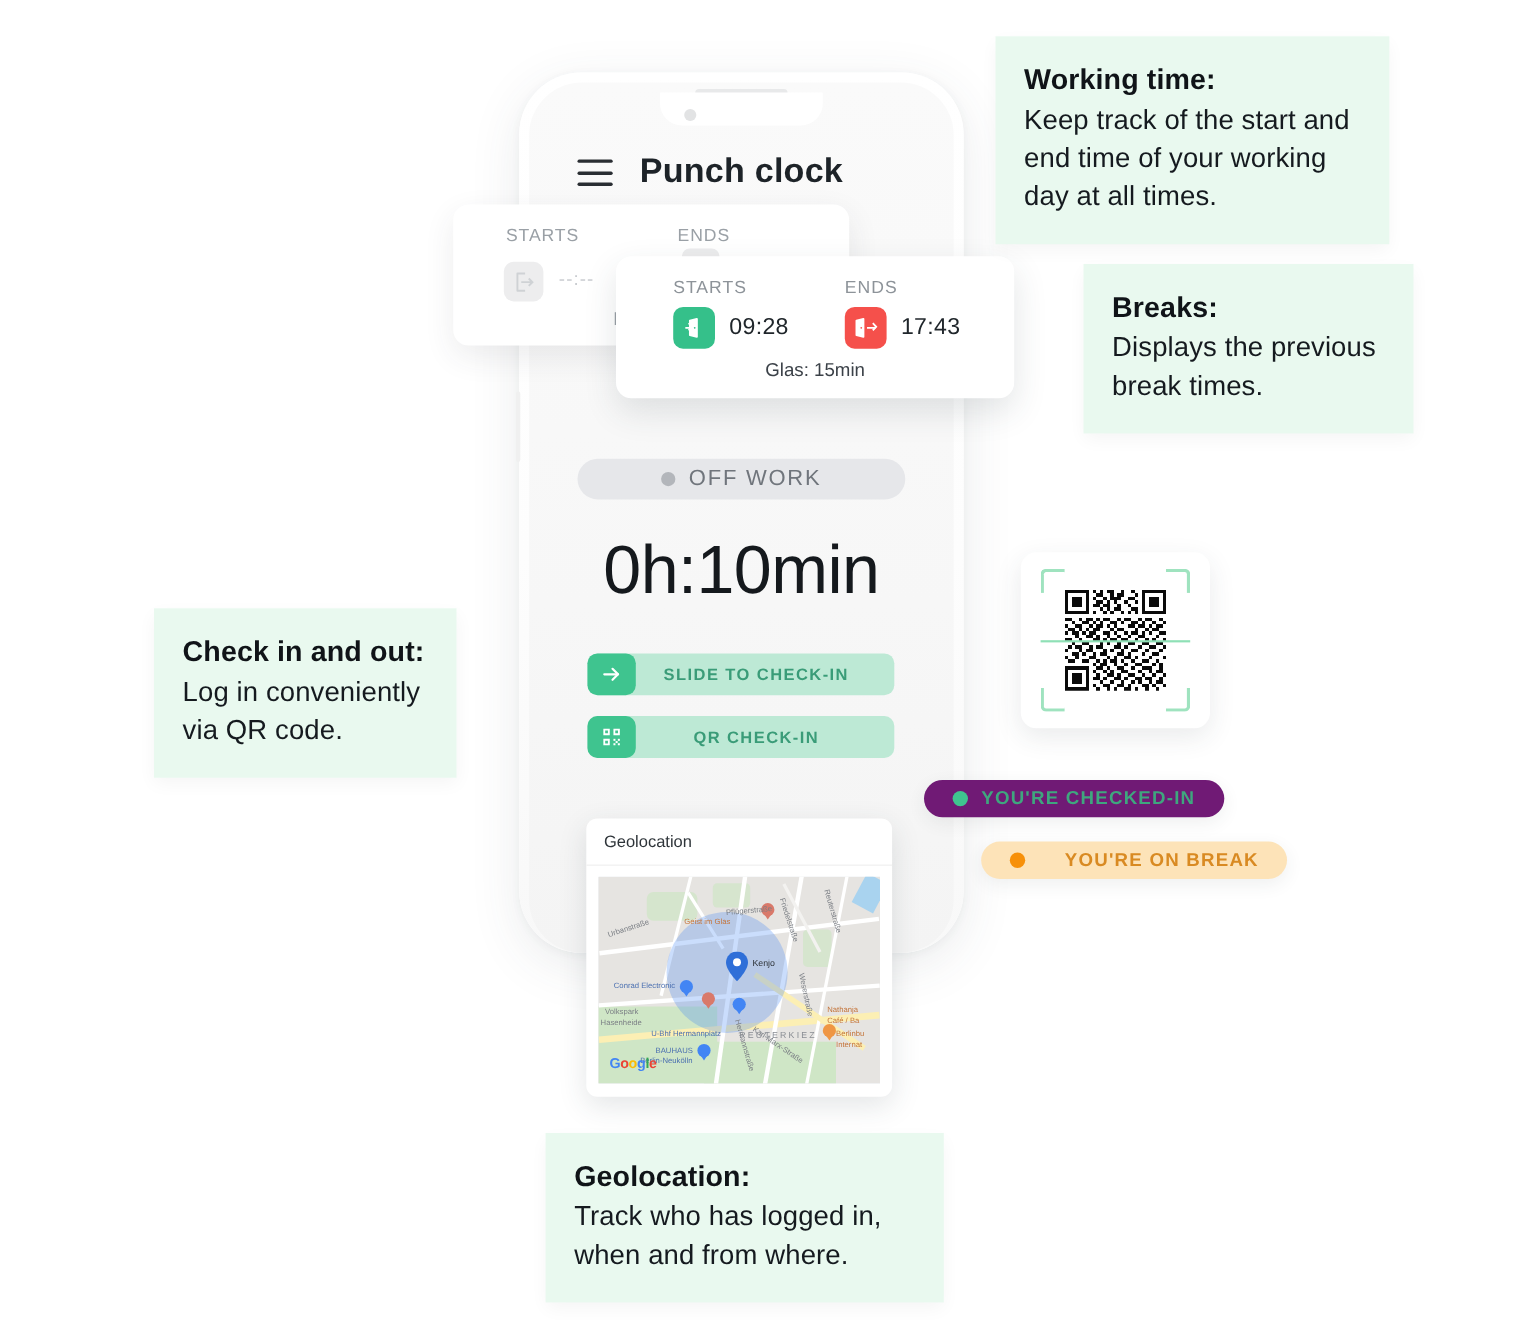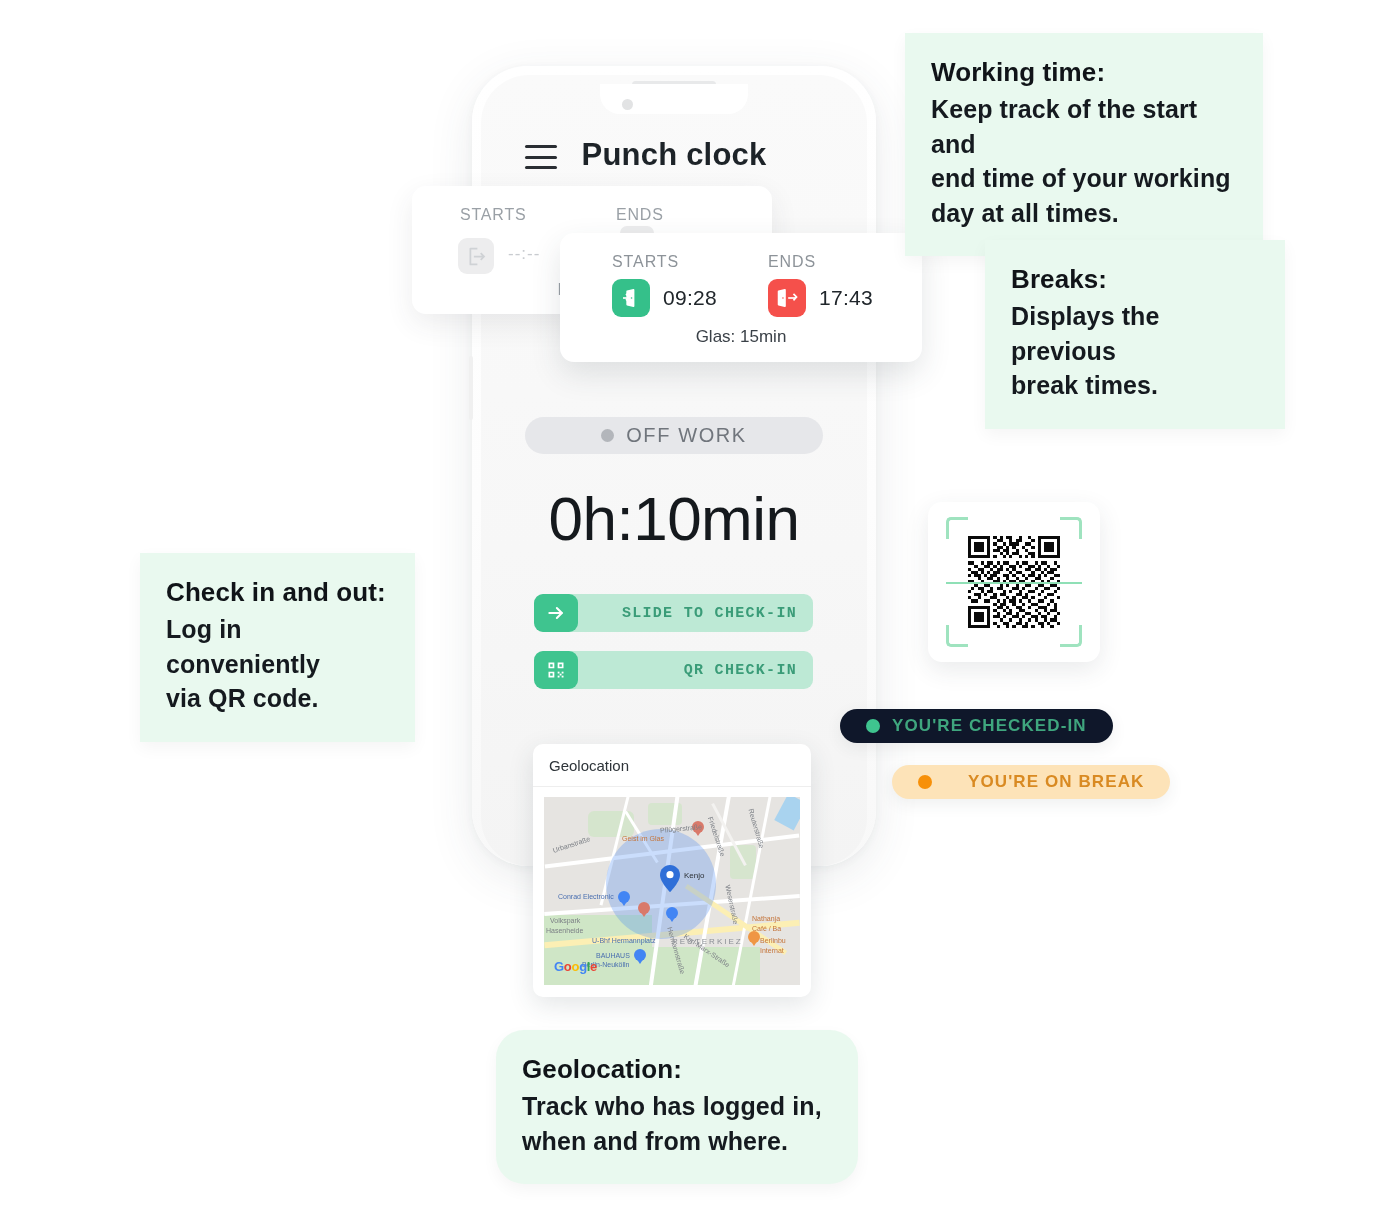--- a/index.html
+++ b/index.html
@@ -17,27 +17,27 @@
     background: #e9f9ef;
     padding: 22px 26px 26px 26px;
     box-shadow: 0 6px 16px rgba(0,0,0,0.045);
   }
   .callout .ct {
     font-size: 26px; font-weight: bold; color: #101418;
     letter-spacing: .1px; line-height: 1.32; margin-bottom: 3px;
   }
   .callout .cb {
     font-size: 25px; color: #151a1f; line-height: 1.38;
-    font-weight: 700; letter-spacing: .1px; white-space: pre-line;
+    font-weight: 400; letter-spacing: .1px; white-space: pre-line;
   }
 
   #callout-working { left: 905px; top: 33px; width: 358px; }
   #callout-breaks  { left: 970px; top: 240px; width: 300px; margin-left: 15px; }
   #callout-check   { left: 140px; top: 553px; width: 275px; }
-  #callout-geo     { left: 496px; top: 1030px; width: 362px; border-radius: 28px; }
+  #callout-geo     { left: 496px; top: 1030px; width: 362px; }
 
   
   #phone {
     position: absolute; left: 472px; top: 66px;
     width: 404px; height: 800px;
     background: linear-gradient(180deg,#ffffff 0%,#fdfdfd 55%,#f8f8f8 100%);
     border-radius: 56px;
     box-shadow: 0 12px 46px rgba(60,70,80,0.10), 0 2px 8px rgba(60,70,80,0.05);
   }
   #phone-inner {
@@ -100,22 +100,22 @@
     display:flex; align-items:center;
   }
   #btn-slide { top: 519px; }
   #btn-qr    { top: 576px; }
   .act-btn .sq {
     width:44px; height:38px; border-radius:9px; background:#3fc48f;
     display:flex; align-items:center; justify-content:center; flex:0 0 auto;
     margin-left:-1px;
   }
   .act-btn .txt {
-    flex:1; text-align:right; font-size:15px; font-weight:bold;
-    color:#3a9c78; letter-spacing:1.3px; padding-right:16px;font-family:Liberation Mono, monospace;
+    flex:1; text-align:center; font-size:15px; font-weight:bold;
+    color:#3a9c78; letter-spacing:1.3px; padding-right:16px;
   }
 
   
   #geo-card {
     position:absolute; left:533px; top:744px; width:278px; height:253px;
     background:#ffffff; border-radius:10px;
     box-shadow: 0 8px 26px rgba(50,60,70,0.13);
     overflow:hidden;
   }
   #geo-head { height:43px; border-bottom:1px solid #eeeeee; display:flex; align-items:center; padding-left:16px; }
@@ -186,21 +186,21 @@
   #qr-code { position:absolute; left:50%; top:50%; transform:translate(-50%,-50%); }
 
   
   .status-pill {
     position:absolute; height:34px; border-radius:17px;
     display:flex; align-items:center; gap:12px; padding:0 26px;
     box-shadow: 0 5px 16px rgba(50,60,70,0.08);
   }
   .status-pill .dot { width:14px; height:14px; border-radius:50%; flex:0 0 auto; }
   .status-pill .lbl { font-size:17px; font-weight:bold; letter-spacing:1.1px; }
-  #pill-checkedin { left:840px; top:709px; background:#0f172a; }
+  #pill-checkedin { left:840px; top:709px; background:#701a75; }
   #pill-checkedin .dot { background:#3fc48f; }
   #pill-checkedin .lbl { color:#3fa67e; }
   #pill-onbreak { left:892px; top:765px; background:#fde3b8; }
   #pill-onbreak .dot { background:#f79009; }
   #pill-onbreak .lbl { color:#d98a22;margin-left:24px; }
 </style>
 </head>
 <body>
 
 <div id="stage">

